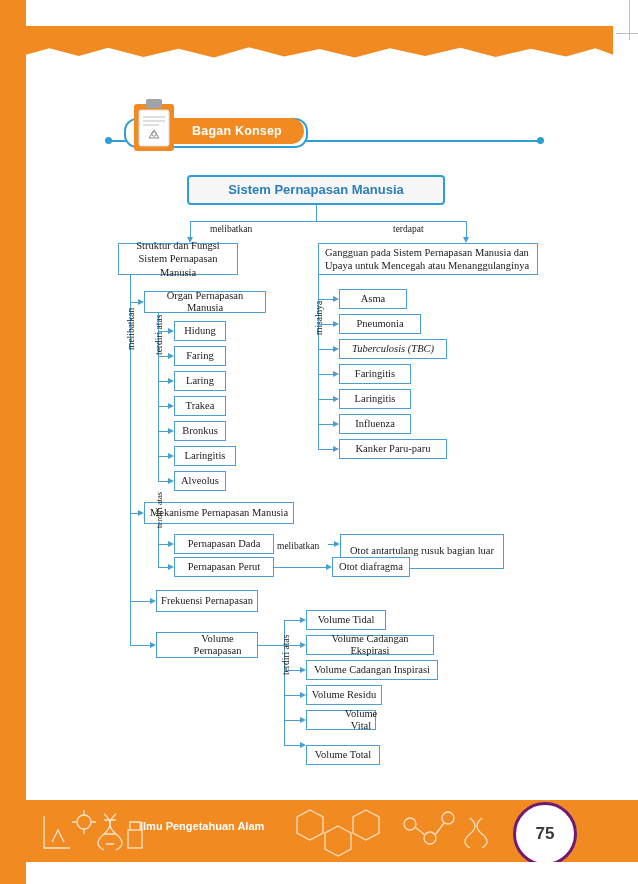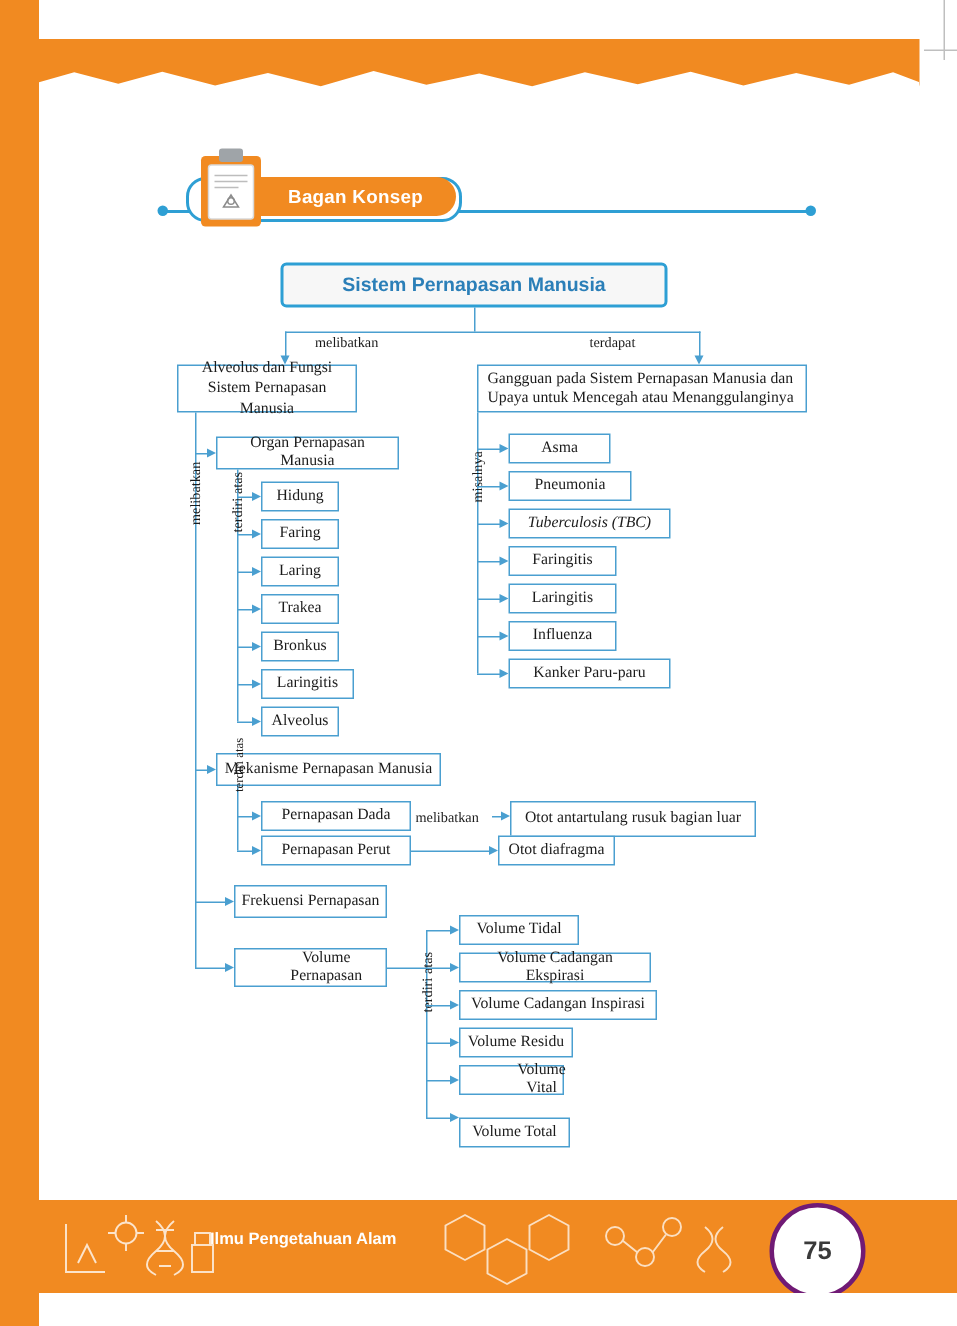--- a/index.html
+++ b/index.html
@@ -151,21 +151,21 @@
 <div class="ln h" style="left:190px;top:221px;width:277px;"></div>
 <div class="ln v" style="left:190px;top:221px;height:18px;"></div>
 <div class="arrow down" style="left:186.5px;top:237px;"></div>
 <div class="ln v" style="left:466px;top:221px;height:18px;"></div>
 <div class="arrow down" style="left:462.5px;top:237px;"></div>
 
 <div class="lbl" style="left:210px;top:224px;">melibatkan</div>
 <div class="lbl" style="left:352px;top:224px;margin-left:41px;">terdapat</div>
 
 <div class="box multi" style="left:118px;top:243px;width:120px;height:32px;">
-  <span>Alveolus dan Fungsi Sistem Pernapasan Manusia</span>
+  <span>Struktur dan Fungsi Sistem Pernapasan Manusia</span>
 </div>
 
 <div class="box multi" style="left:318px;top:243px;width:220px;height:32px;text-align:left;justify-content:flex-start;padding-left:6px;">
   <span>Gangguan pada Sistem Pernapasan Manusia dan Upaya untuk Mencegah atau Menanggulanginya</span>
 </div>
 
 <div class="ln v" style="left:130px;top:275px;height:371px;"></div>
 <div class="lbl vert" style="left:126px;top:350px;">melibatkan</div>
 
 <div class="ln h" style="left:130px;top:302px;width:9px;"></div>
@@ -216,21 +216,21 @@
 <div class="box" style="left:174px;top:534px;width:100px;height:20px;">Pernapasan Dada</div>
 
 <div class="ln h" style="left:158px;top:567px;width:11px;"></div>
 <div class="arrow right" style="left:168px;top:563.5px;"></div>
 <div class="box" style="left:174px;top:557px;width:100px;height:20px;">Pernapasan Perut</div>
 
 <div class="lbl" style="left:277px;top:541px;">melibatkan</div>
 <div class="ln h" style="left:274px;top:544px;width:0px;"></div>
 <div class="ln h" style="left:328px;top:544px;width:8px;"></div>
 <div class="arrow right" style="left:334px;top:540.5px;"></div>
-<div class="box" style="left:340px;top:534px;width:164px;height:24px;">Otot antartulang rusuk bagian luar</div>
+<div class="box" style="left:340px;top:534px;width:164px;height:35px;">Otot antartulang rusuk bagian luar</div>
 
 <div class="ln h" style="left:274px;top:567px;width:54px;"></div>
 <div class="arrow right" style="left:326px;top:563.5px;"></div>
 <div class="box" style="left:332px;top:557px;width:78px;height:20px;">Otot diafragma</div>
 
 <div class="ln h" style="left:130px;top:601px;width:21px;"></div>
 <div class="arrow right" style="left:150px;top:597.5px;"></div>
 <div class="box" style="left:156px;top:590px;width:102px;height:22px;">Frekuensi Pernapasan</div>
 
 <div class="ln h" style="left:130px;top:645px;width:21px;"></div>

